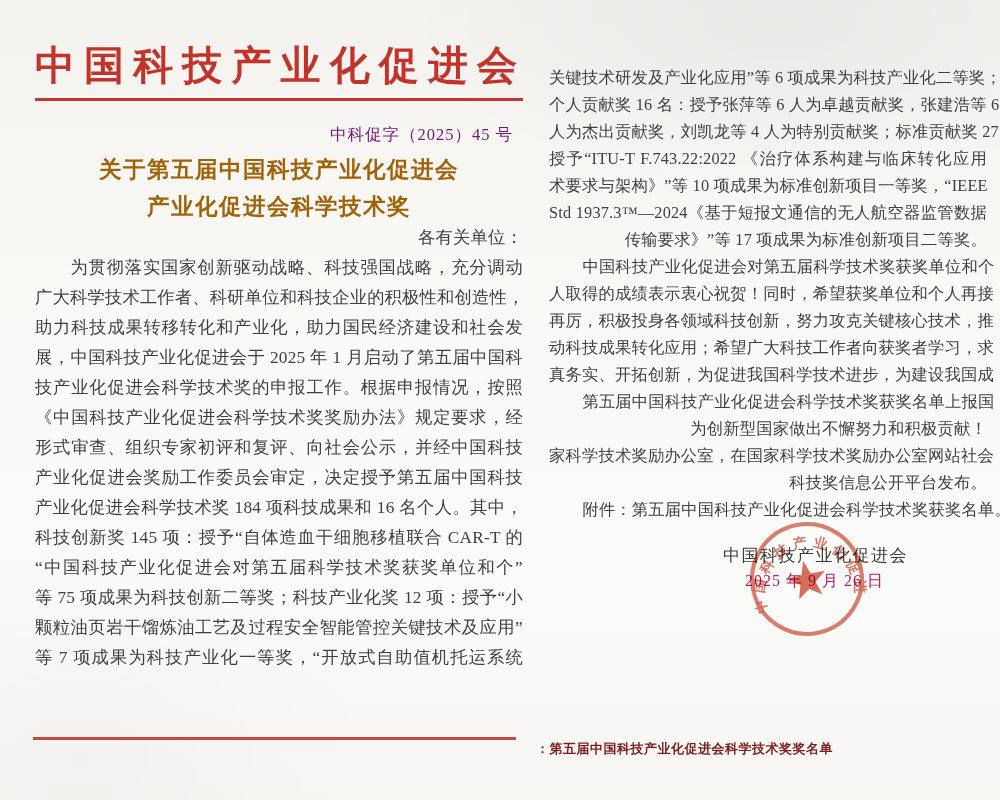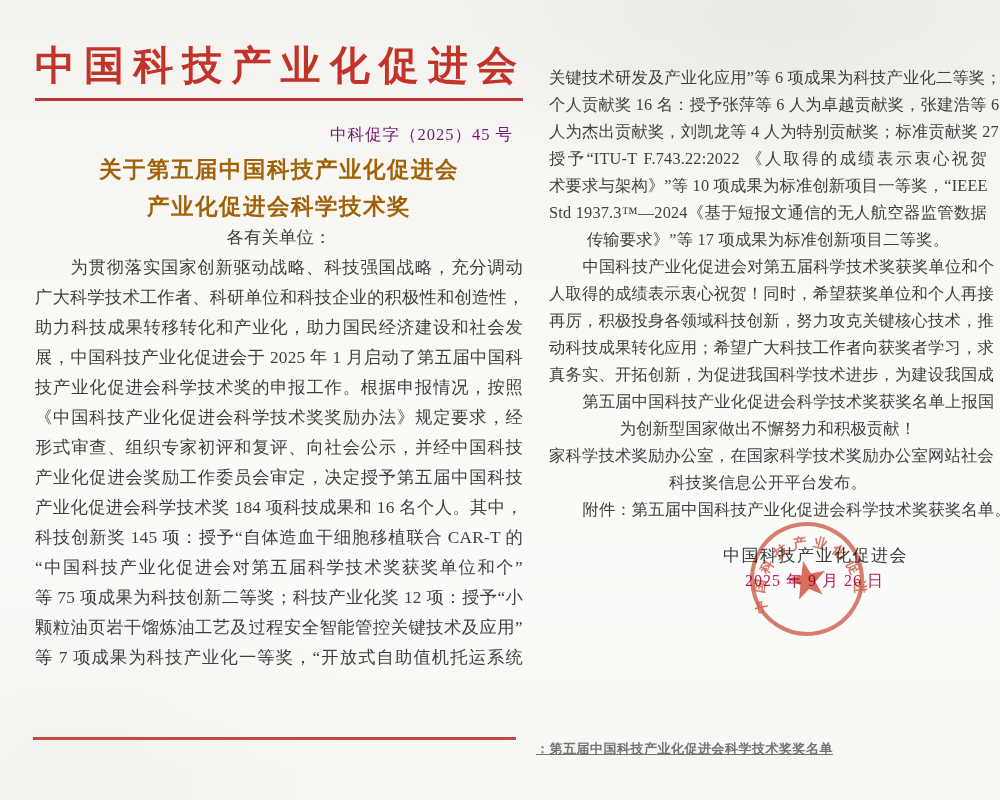--- a/index.html
+++ b/index.html
@@ -18,31 +18,31 @@
     letter-spacing:6px;text-align:justify;text-align-last:justify;
   }
   .red-rule{position:absolute;left:35px;top:98px;width:488px;height:3px;background:#bd3a31;}
   .doc-number{position:absolute;left:35px;top:124px;width:478px;text-align:right;font-size:16.5px;letter-spacing:1px;color:#701a75;}
   .doc-title{position:absolute;left:35px;top:151px;width:488px;text-align:center;font-weight:bold;font-size:22.5px;line-height:37px;letter-spacing:1.5px;color:#a16207;}
   .col{position:absolute;}
   .col-left{left:35px;top:223px;width:488px;}
   .col-right{left:549px;top:64px;width:438px;}
   .lline{height:30px;line-height:30px;font-size:17.3px;letter-spacing:0.2px;text-align:justify;text-align-last:justify;white-space:nowrap;}
   .rline{height:27px;line-height:27px;font-size:16.3px;letter-spacing:0.2px;text-align:justify;text-align-last:justify;white-space:nowrap;}
-  .noj{text-align:center;text-align-last:auto;}
+  .noj{text-align:right;text-align-last:auto;}
   .indent{text-indent:2.05em;}
   .sig-org{position:absolute;left:723px;top:544px;font-size:17px;letter-spacing:1.5px;color:#3c3c3c;}
   .sig-date{position:absolute;left:745px;top:571px;font-size:16px;letter-spacing:1px;color:#be185d;}
   .seal{position:absolute;left:746px;top:518px;width:122px;height:122px;transform:rotate(-12deg);mix-blend-mode:multiply;opacity:0.88;}
   .footer-line{position:absolute;left:33px;top:737px;width:483px;height:3px;background:#c14a42;}
   .attachment-link{
     position:absolute;left:536px;top:740px;
     font-family:"Liberation Sans","DejaVu Sans",sans-serif;
-    font-size:13px;font-weight:bold;color:#737373;
-    text-decoration:underline;letter-spacing:0.5px;cursor:pointer;white-space:nowrap;
+    font-size:13px;font-weight:bold;color:#7f1d1d;
+    letter-spacing:0.5px;cursor:pointer;white-space:nowrap;
   }
 </style>
 </head>
 <body>
 
 <div class="org-header">中国科技产业化促进会</div>
 <div class="red-rule"></div>
 <div class="doc-number">中科促字（2025）45 号</div>
 <div class="doc-title">
   <div>关于第五届中国科技产业化促进会</div>
@@ -64,21 +64,21 @@
   <div class="lline">“中国科技产业化促进会对第五届科学技术奖获奖单位和个”</div>
   <div class="lline">等 75 项成果为科技创新二等奖；科技产业化奖 12 项：授予“小</div>
   <div class="lline">颗粒油页岩干馏炼油工艺及过程安全智能管控关键技术及应用”</div>
   <div class="lline">等 7 项成果为科技产业化一等奖，“开放式自助值机托运系统</div>
 </div>
 
 <div class="col col-right">
   <div class="rline">关键技术研发及产业化应用”等 6 项成果为科技产业化二等奖；</div>
   <div class="rline">个人贡献奖 16 名：授予张萍等 6 人为卓越贡献奖，张建浩等 6</div>
   <div class="rline">人为杰出贡献奖，刘凯龙等 4 人为特别贡献奖；标准贡献奖 27 项：</div>
-  <div class="rline">授予“ITU-T F.743.22:2022 《人取得的成绩表示衷心祝贺</div>
+  <div class="rline">授予“ITU-T F.743.22:2022 《治疗体系构建与临床转化应用</div>
   <div class="rline">术要求与架构》”等 10 项成果为标准创新项目一等奖，“IEEE</div>
   <div class="rline">Std 1937.3™—2024《基于短报文通信的无人航空器监管数据</div>
   <div class="rline noj">传输要求》”等 17 项成果为标准创新项目二等奖。</div>
   <div class="rline indent">中国科技产业化促进会对第五届科学技术奖获奖单位和个</div>
   <div class="rline">人取得的成绩表示衷心祝贺！同时，希望获奖单位和个人再接</div>
   <div class="rline">再厉，积极投身各领域科技创新，努力攻克关键核心技术，推</div>
   <div class="rline">动科技成果转化应用；希望广大科技工作者向获奖者学习，求</div>
   <div class="rline">真务实、开拓创新，为促进我国科学技术进步，为建设我国成</div>
   <div class="rline indent">第五届中国科技产业化促进会科学技术奖获奖名单上报国</div>
   <div class="rline noj">为创新型国家做出不懈努力和积极贡献！</div>

